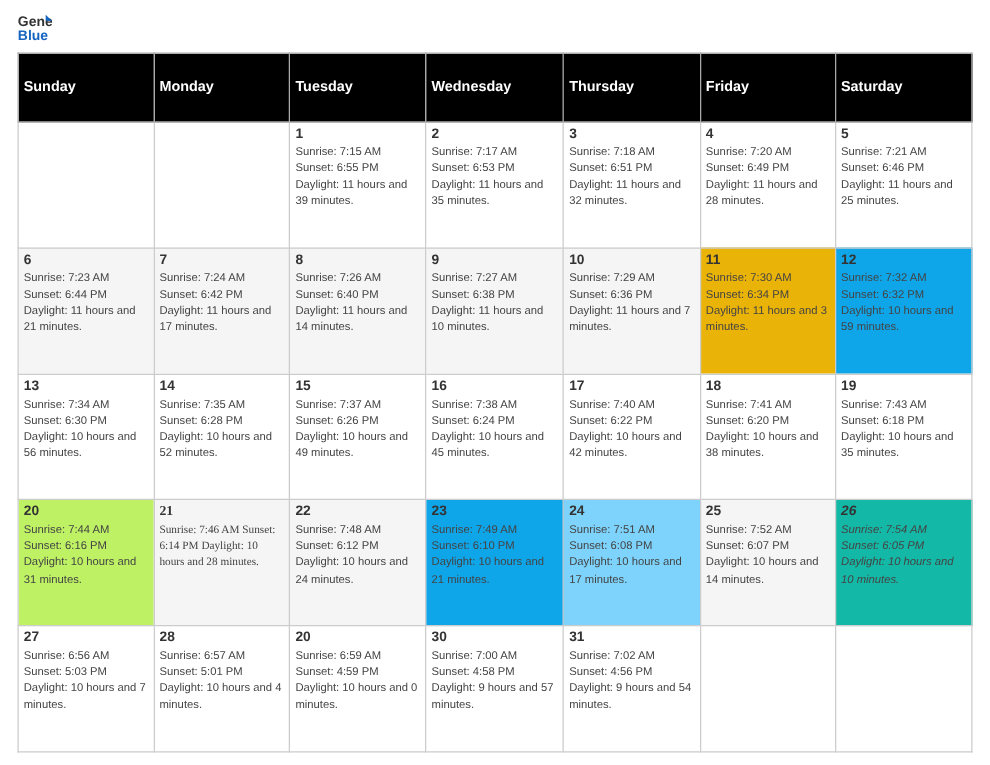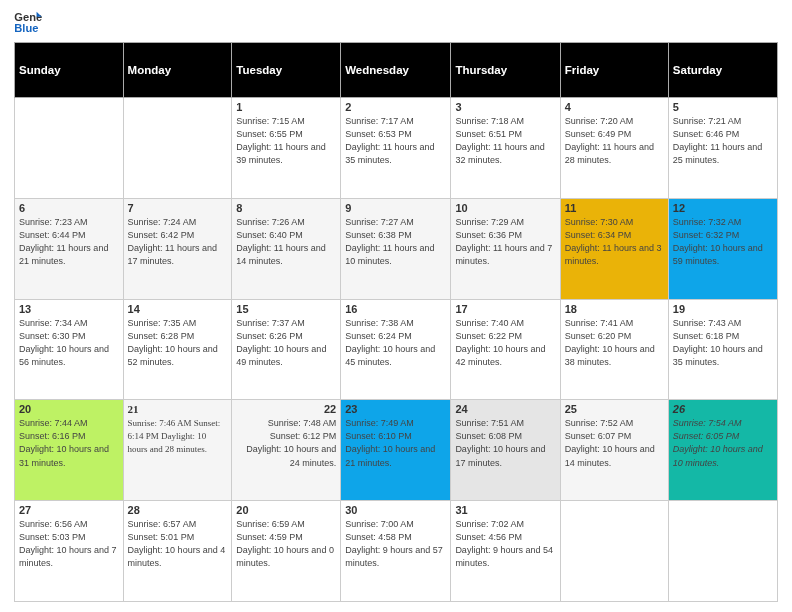--- a/index.html
+++ b/index.html
@@ -247,33 +247,33 @@
             <div class="day-detail">Sunrise: 7:44 AM
 Sunset: 6:16 PM
 Daylight: 10 hours and 31 minutes.</div>
           </td>
           <td style="background-color: rgb(245, 245, 245); font-family: Liberation Serif, serif;">
             <span class="day-number">21</span>
             <div class="day-detail">Sunrise: 7:46 AM
 Sunset: 6:14 PM
 Daylight: 10 hours and 28 minutes.</div>
           </td>
-          <td style="background-color: rgb(245, 245, 245); text-align: right;">
+          <td style="background-color: rgb(245, 245, 245);">
             <span class="day-number">22</span>
             <div class="day-detail">Sunrise: 7:48 AM
 Sunset: 6:12 PM
 Daylight: 10 hours and 24 minutes.</div>
           </td>
           <td style="background-color: #0ea5e9;">
             <span class="day-number">23</span>
             <div class="day-detail">Sunrise: 7:49 AM
 Sunset: 6:10 PM
 Daylight: 10 hours and 21 minutes.</div>
           </td>
-          <td style="background-color: #e5e5e5;">
+          <td style="background-color: #7dd3fc;">
             <span class="day-number">24</span>
             <div class="day-detail">Sunrise: 7:51 AM
 Sunset: 6:08 PM
 Daylight: 10 hours and 17 minutes.</div>
           </td>
           <td style="background-color: rgb(245, 245, 245); margin-left: 32px;">
             <span class="day-number">25</span>
             <div class="day-detail">Sunrise: 7:52 AM
 Sunset: 6:07 PM
 Daylight: 10 hours and 14 minutes.</div>

